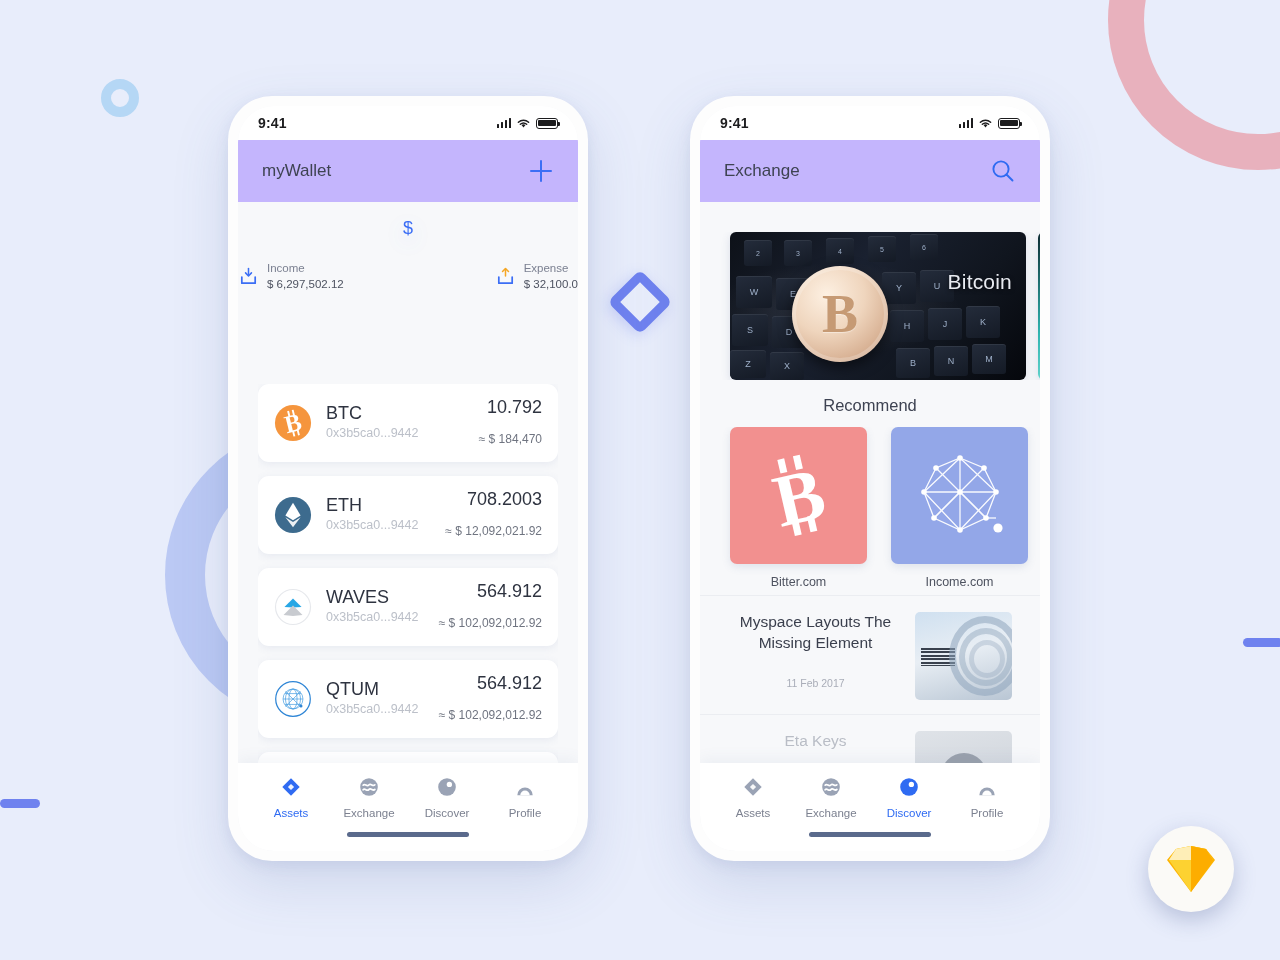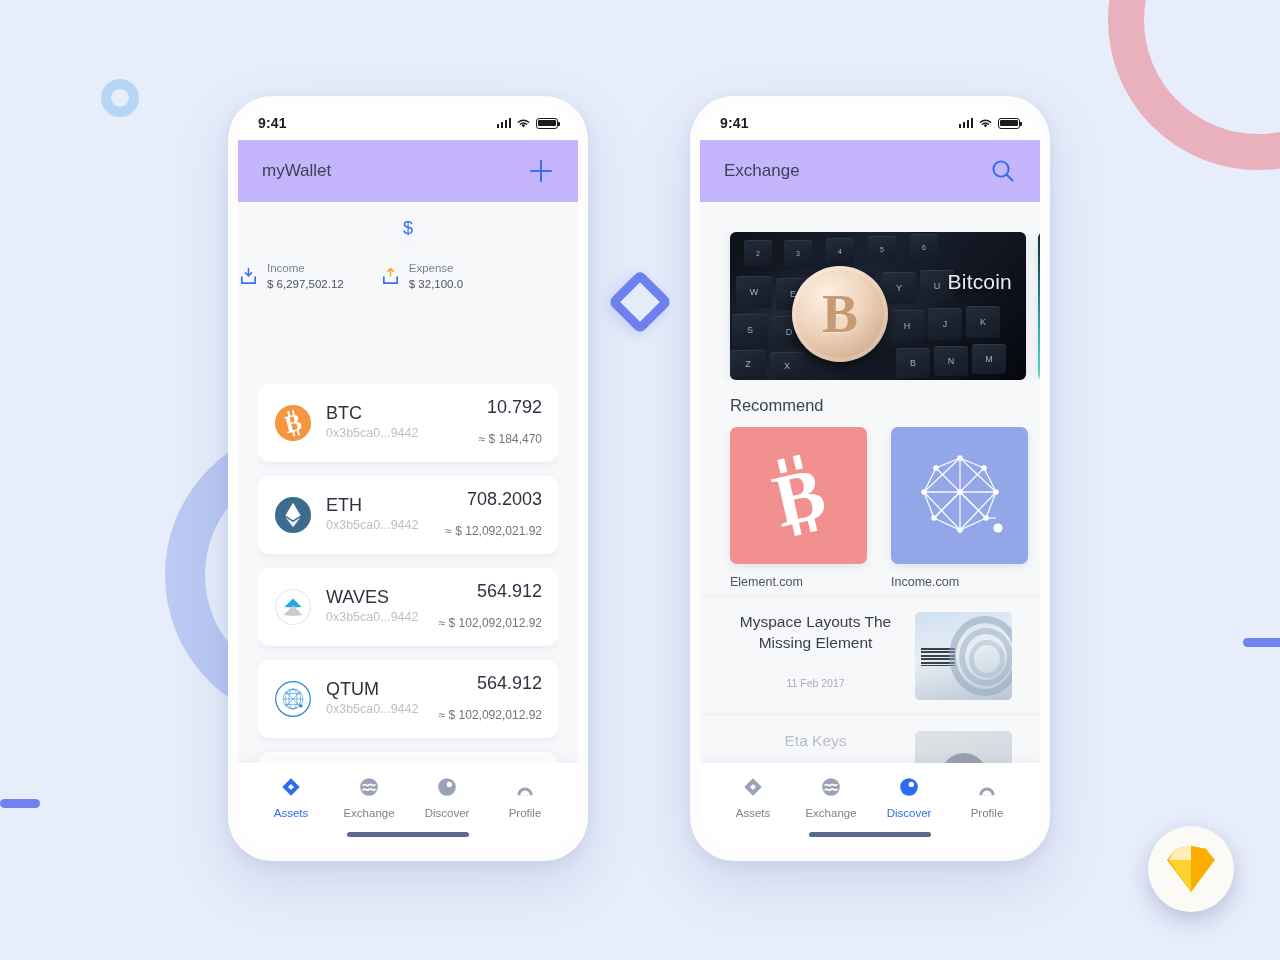--- a/index.html
+++ b/index.html
@@ -111,21 +111,21 @@
 
   
   .balance-wrap { position: absolute; top: 100px; left: 0; right: 0; text-align: center; }
   .balance-row {
     display: flex; align-items: flex-start; justify-content: center; gap: 4px;
     filter: drop-shadow(0 7px 9px rgba(59,110,245,.17));
   }
   .bal-currency { font-size: 18px; color: #3b6ef5; margin-top: 12px; font-weight: 300; }
   .bal-amount { font-size: 39px; color: #2f6bf2; letter-spacing: -1px; line-height: 1; }
   .flow-row {
-    display: flex; justify-content: flex-start; gap: 36px; margin-top: 22px;
+    display: flex; justify-content: space-between; gap: 76px; margin-top: 22px;
   }
   .flow-item { display: flex; align-items: center; gap: 8px; }
   .flow-text { text-align: left; }
   .flow-label { font-size: 11.5px; color: #7b8091; line-height: 1.35; }
   .flow-value { font-size: 11.5px; color: #4d5260; line-height: 1.35; }
 
   
   .assets-list {
     position: absolute; top: 278px; left: 20px; right: 20px; bottom: 0;
     overflow: hidden;
@@ -505,36 +505,36 @@
           <div class="kb-key" style="left:138px;top:4px;   width:28px; height:26px; font-size:7px;">5</div>
           <div class="kb-key" style="left:180px;top:2px;   width:28px; height:26px; font-size:7px;">6</div>
           <div class="kb-coin">
               <span>B</span>
             </div>
           <div class="banner-caption">Bitcoin</div>
         </div>
         <div class="banner banner-teal"></div>
       </div>
 
-      <div style="position:absolute; top:290px; left:0; right:0;">
+      <div style="position:absolute; top:290px; left:0; right:0;text-align:center;">
         <div class="section-title">Recommend</div>
         <div class="rec-row">
           <div class="rec-item">
             <div class="rec-tile" style="background:#f2908f;">
               <svg width="78" height="88" viewBox="0 0 78 88">
                 <g transform="rotate(-13 39 44)">
                   <text x="39" y="70" font-family="Liberation Serif, serif" font-size="74" font-weight="bold" fill="#ffffff" text-anchor="middle">B</text>
                   <rect x="26" y="4" width="7" height="14" fill="#ffffff"></rect>
                   <rect x="42" y="4" width="7" height="14" fill="#ffffff"></rect>
                   <rect x="26" y="66" width="7" height="16" fill="#ffffff"></rect>
                   <rect x="42" y="66" width="7" height="16" fill="#ffffff"></rect>
                 </g>
               </svg>
             </div>
-            <div class="rec-label">Element.com</div>
+            <div class="rec-label">Bitter.com</div>
           </div>
           <div class="rec-item">
             <div class="rec-tile" style="background:#93a7e8;">
               <svg width="104" height="104" viewBox="0 0 104 104">
                 <g stroke="#ffffff" stroke-width="1.3" fill="none" opacity=".95">
                   <polygon points="52,14 76,24 88,48 78,74 52,86 26,74 16,48 28,24"></polygon>
                   <polygon points="52,14 88,48 52,86 16,48"></polygon>
                   <line x1="52" y1="14" x2="52" y2="86"></line>
                   <line x1="16" y1="48" x2="88" y2="48"></line>
                   <line x1="28" y1="24" x2="78" y2="74"></line>

